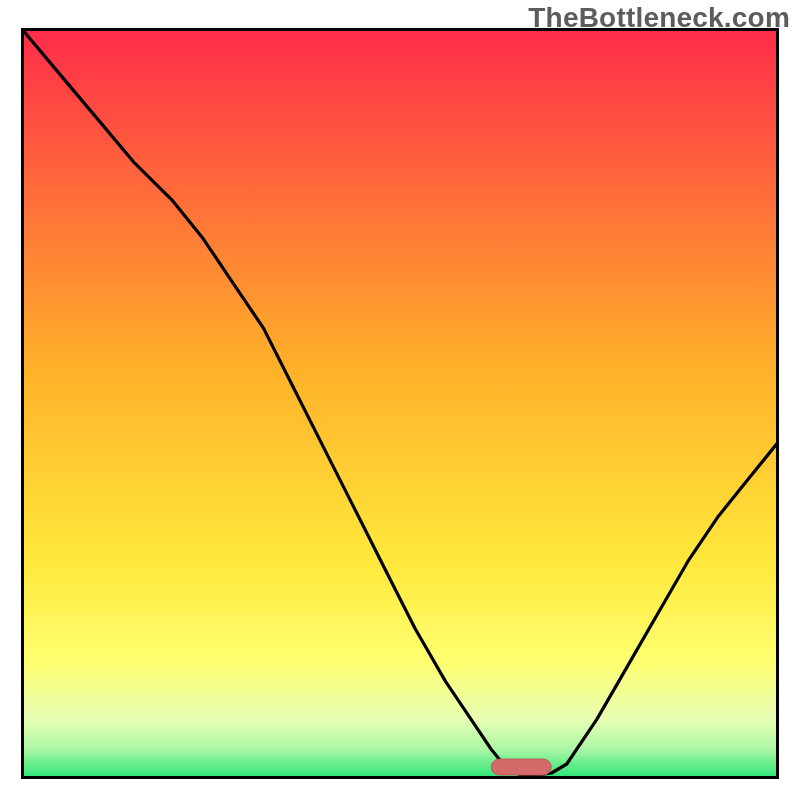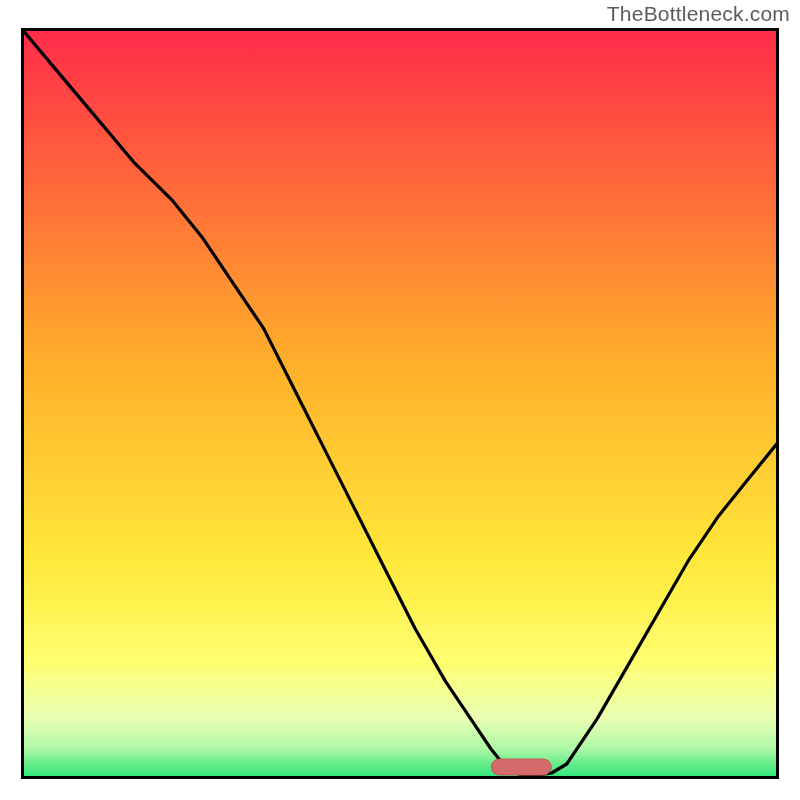--- a/index.html
+++ b/index.html
@@ -13,22 +13,22 @@
   }
   .wrap {
     position: relative;
     width: 800px;
     height: 800px;
   }
   .attribution {
     position: absolute;
     top: 2px;
     right: 10px;
-    font-size: 21px;
-    font-weight: 400;
+    font-size: 28px;
+    font-weight: 700;
     color: #5c5c5c;
     letter-spacing: 0.2px;
   }
   .plot {
     position: absolute;
     left: 21px;
     top: 28px;
     width: 758px;
     height: 751px;
   }

